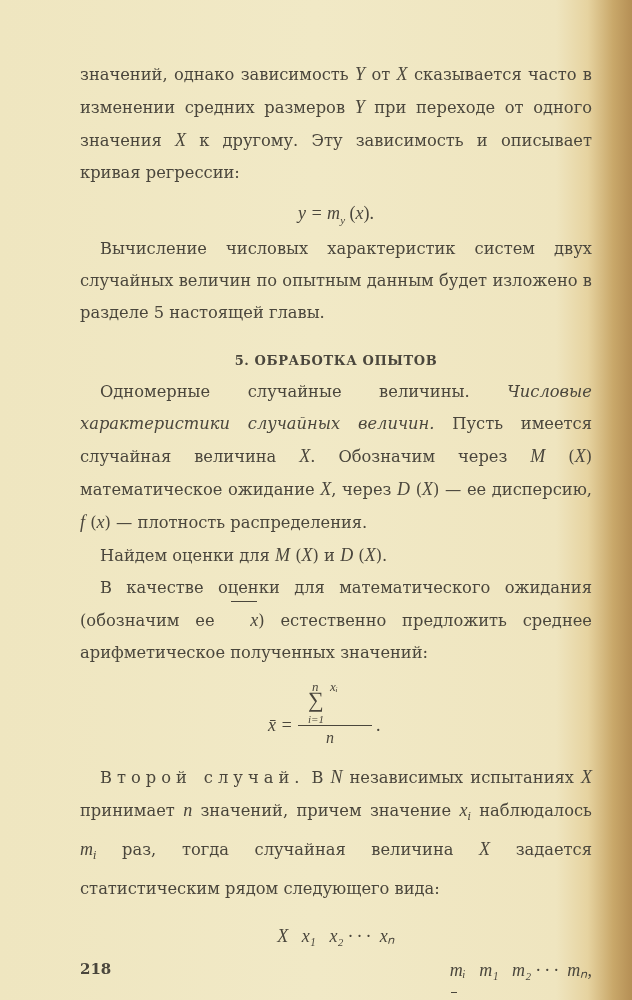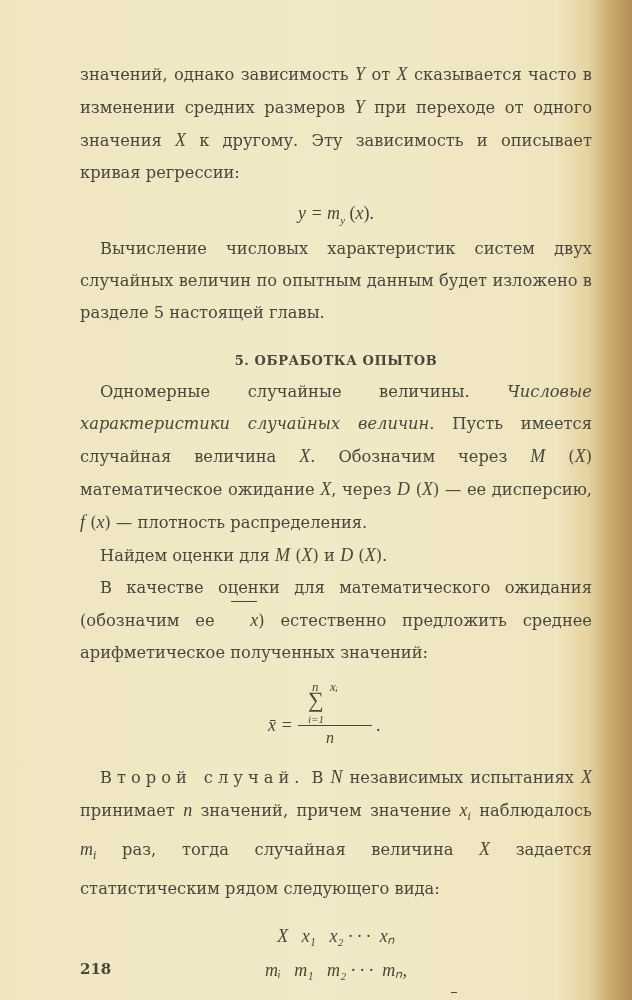--- a/index.html
+++ b/index.html
@@ -73,21 +73,21 @@
     <span class="sp">Второй случай.</span>
     В <span class="mi">N</span> независимых испытаниях <span class="mi">X</span> принимает <span class="mi">n</span> значений, причем значение <span class="mi">x</span><sub class="tiny it">i</sub> наблюдалось <span class="mi">m</span><sub class="tiny it">i</sub> раз, тогда случайная величина <span class="mi">X</span> задается статистическим рядом следующего вида:
   </p>
 
   <div class="series" style="margin-top:18px;">
     <span>X</span>&nbsp;&nbsp;
     <span>x₁</span>&nbsp;&nbsp;
     <span>x₂ · · ·</span>&nbsp;
     <span>xₙ</span>
   </div>
-  <div class="series" style="margin-top:10px; margin-bottom:14px;">
+  <div class="series" style="margin-top:10px; margin-bottom:14px;text-align:right;">
     <span>mᵢ</span>&nbsp;&nbsp;
     <span>m₁</span>&nbsp;&nbsp;
     <span>m₂ · · ·</span>&nbsp;
     <span>mₙ,</span>
   </div>
 
   <p class="p">
     а оценка математического ожидания <span class="mi bar">x</span> определяется формулой:
   </p>
 

